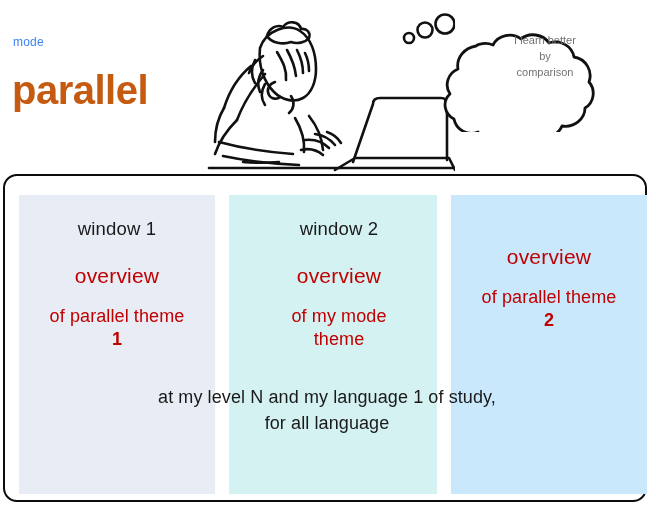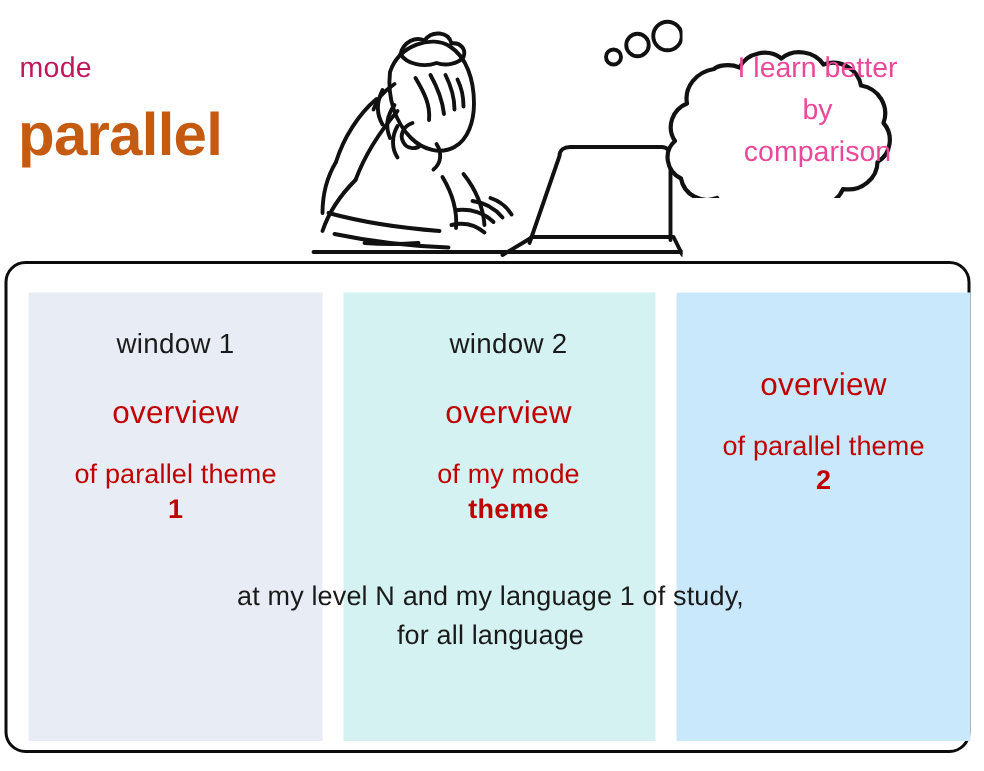--- a/index.html
+++ b/index.html
@@ -21,22 +21,22 @@
     position: absolute;
     left: 0; top: 0;
     width: 656px;
     height: 174px;
   }
 
   #mode-label {
     position: absolute;
     left: 13px;
     top: 36px;
-    font-size: 19px;
-    color: #be185d;
+    font-size: 12px;
+    color: #3b82f6;
     letter-spacing: 0.2px;
     line-height: 1;
   }
 
   #mode-value {
     position: absolute;
     left: 12px;
     top: 70px;
     font-size: 40px;
     font-weight: bold;
@@ -60,23 +60,23 @@
     width: 214px;
     height: 130px;
   }
 
   #thought-bubble-text {
     position: absolute;
     left: 452px;
     top: 32px;
     width: 186px;
     text-align: center;
-    font-size: 19px;
+    font-size: 11px;
     line-height: 1.47;
-    color: #ec4899;
+    color: #737373;
   }
 
   
   #windows-container {
     position: absolute;
     left: 3px;
     top: 174px;
     width: 644px;
     height: 328px;
     box-sizing: border-box;
@@ -246,21 +246,21 @@
         <span>of parallel theme</span>
         <span class="emph">1</span>
       </div>
     </div>
 
     <div class="window-panel panel-2">
       <div class="window-title">window 2</div>
       <div class="window-overview">overview</div>
       <div class="window-desc">
         <span>of my mode</span>
-        <span class="emph" style="font-weight:bold;">theme</span>
+        <span class="emph" style="font-weight:normal;">theme</span>
       </div>
     </div>
 
     <div class="window-panel panel-3">
       <div class="window-overview">overview</div>
       <div class="window-desc">
         <span>of parallel theme</span>
         <span class="emph">2</span>
       </div>
     </div>

